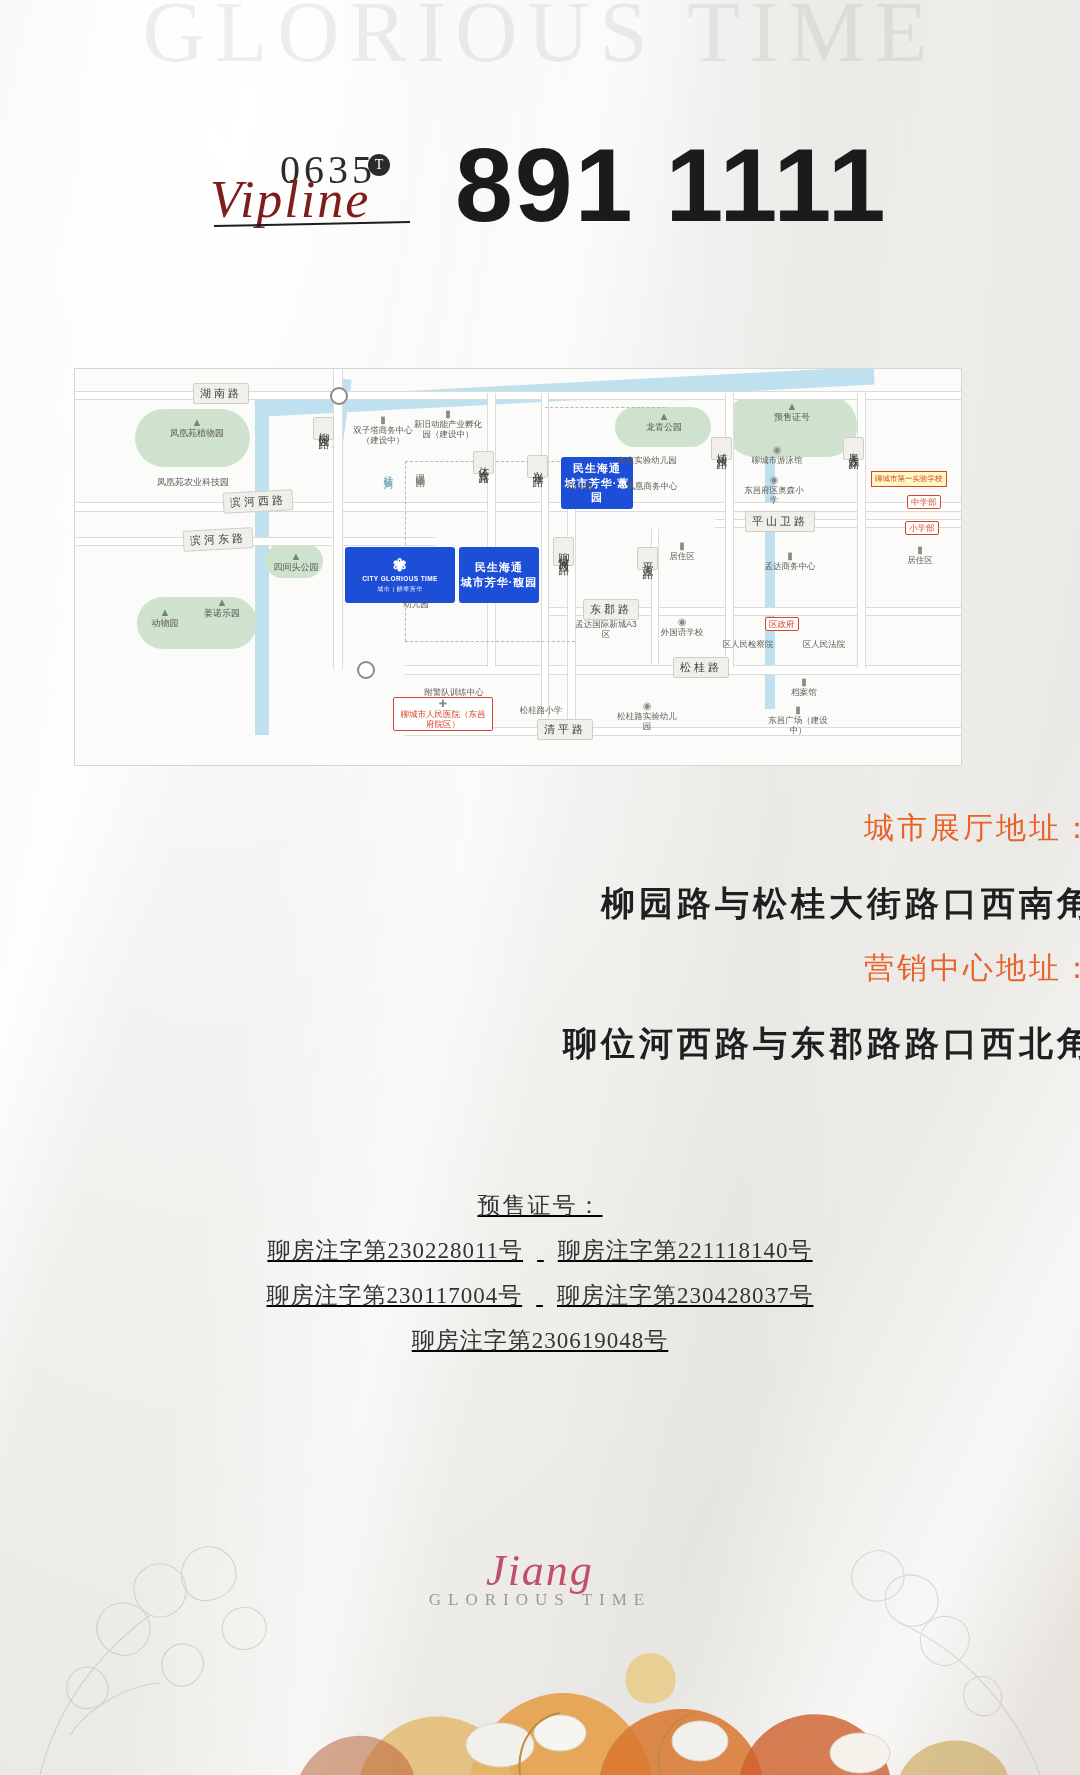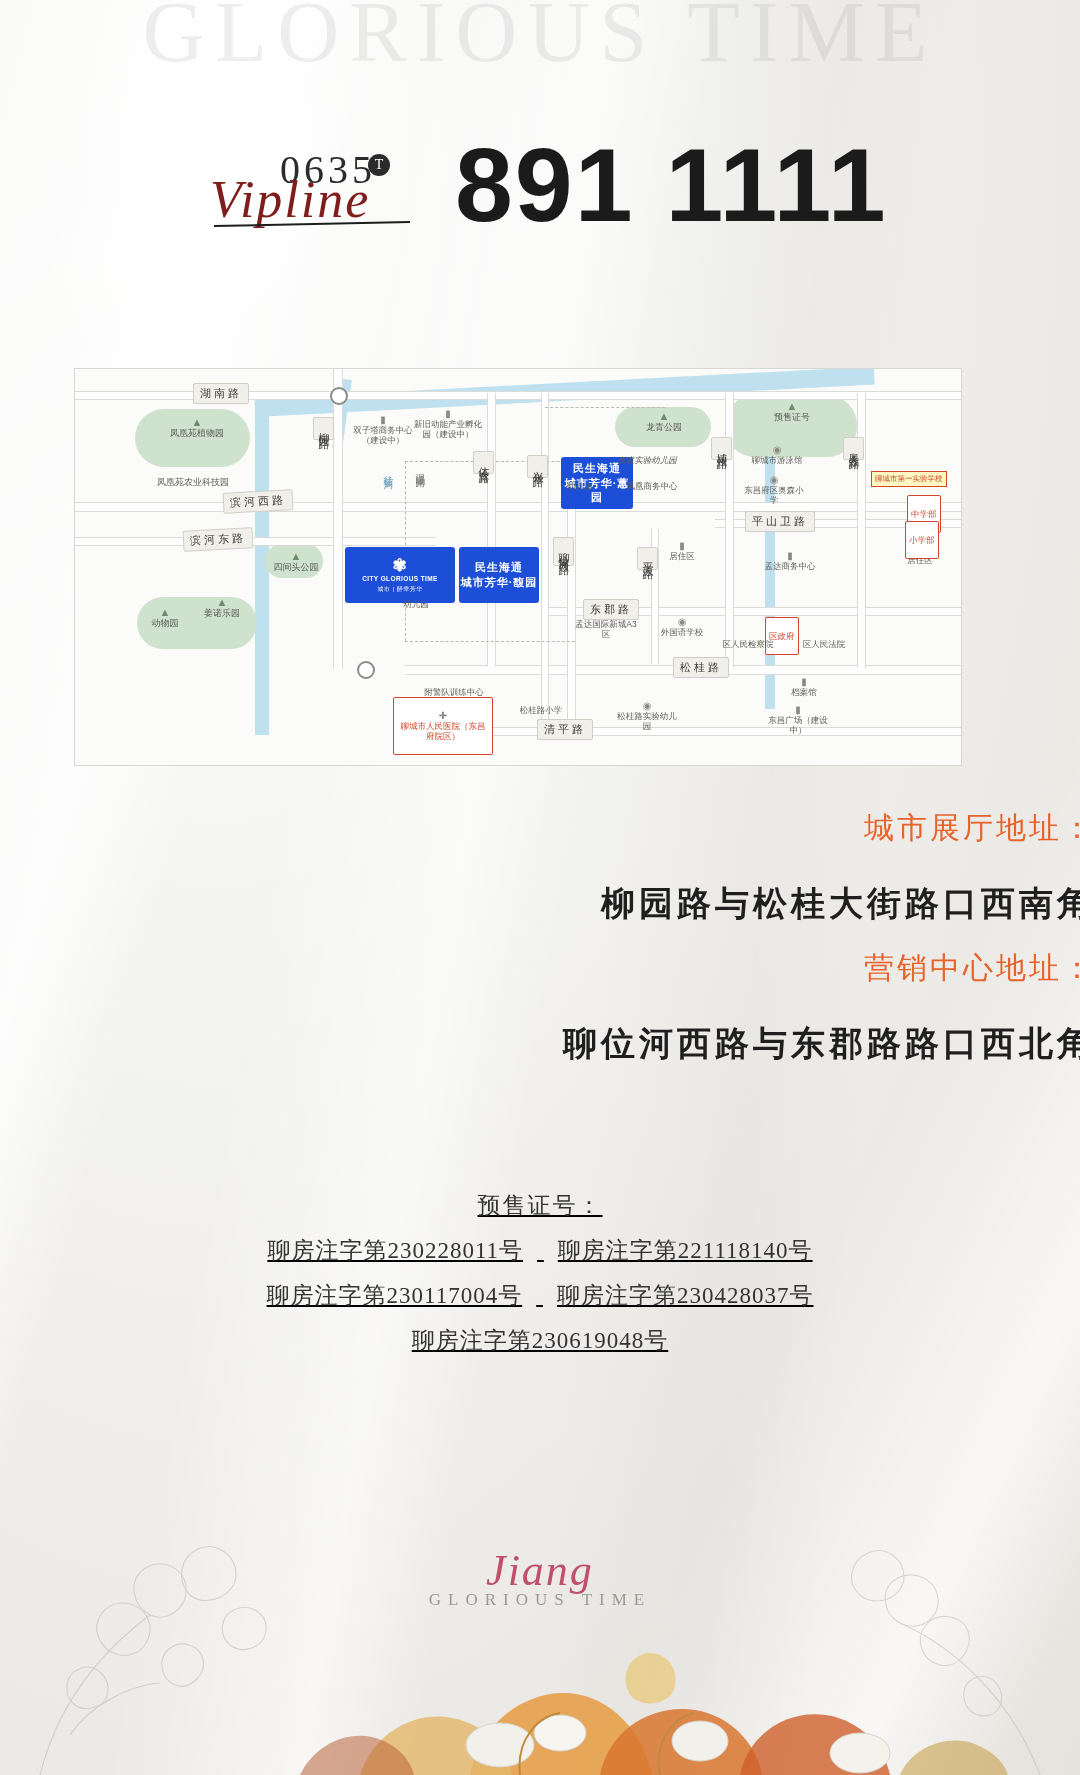--- a/index.html
+++ b/index.html
@@ -71,21 +71,21 @@
   .rv-lbl{position:absolute;writing-mode:vertical-rl;font-size:10px;color:#7aa8bd;letter-spacing:2px;}
   .estate{
     position:absolute;background:#1d4ed8;color:#fff;border-radius:3px;
     display:flex;align-items:center;justify-content:center;flex-direction:column;
     font-size:11px;line-height:1.35;text-align:center;font-weight:bold;letter-spacing:1px;
   }
   .estate .sub{font-size:6px;font-weight:normal;letter-spacing:.5px;opacity:.92;margin-top:2px;}
   .estate .flower{font-size:17px;line-height:1;margin-bottom:1px;}
   .poi{position:absolute;font-size:8.5px;color:#5c5c58;white-space:nowrap;text-align:center;line-height:1.2;}
   .poi .pin{display:block;font-size:10px;color:#8a8a84;line-height:1;}
-  .poi.red{color:#d4452b;border:1px solid #d4452b;border-radius:2px;padding:13px 3px;background:#fff;}
+  .poi.red{color:#d4452b;border:1px solid #d4452b;border-radius:2px;padding:1px 3px;background:#fff;}
   .school-box{
     position:absolute;border:1px solid #d4452b;background:#fef9c3;color:#d4452b;
     font-size:7.5px;padding:2px 3px;text-align:center;line-height:1.3;white-space:nowrap;
   }
   .node{position:absolute;width:14px;height:14px;border:2px solid #8b8b85;border-radius:50%;background:#fff;}
 
   
   .addr{position:absolute;left:15px;width:100%;text-align:right;}
   .addr-title{font-size:30px;color:#e8622a;letter-spacing:3px;font-family:"Liberation Sans",sans-serif;}
   .addr-text{font-size:34px;color:#1f1f1f;font-weight:bold;letter-spacing:4px;margin-top:32px;}
@@ -229,21 +229,21 @@
       <span>龙青公园</span>
     </div>
     <div class="lbl" style="left:684px;top:32px;width:66px;">
       <span class="ico">▲</span>
       <span>预售证号</span>
     </div>
     <div class="poi" style="left:660px;top:76px;width:84px;">
       <span class="pin">◉</span>
       <span>聊城市游泳馆</span>
     </div>
-    <div class="poi" style="left:534px;top:86px;width:76px;font-style:italic;">
+    <div class="poi" style="left:534px;top:86px;width:76px;">
       <span>奥森实验幼儿园</span>
     </div>
     <div class="poi" style="left:540px;top:112px;width:74px;">
       <span>凤凰商务中心</span>
     </div>
     <div class="poi" style="left:666px;top:106px;width:66px;white-space:normal;">
       <span class="pin">◉</span>
       <span>东昌府区奥森小学</span>
     </div>
     <div class="poi" style="left:582px;top:172px;width:50px;">

